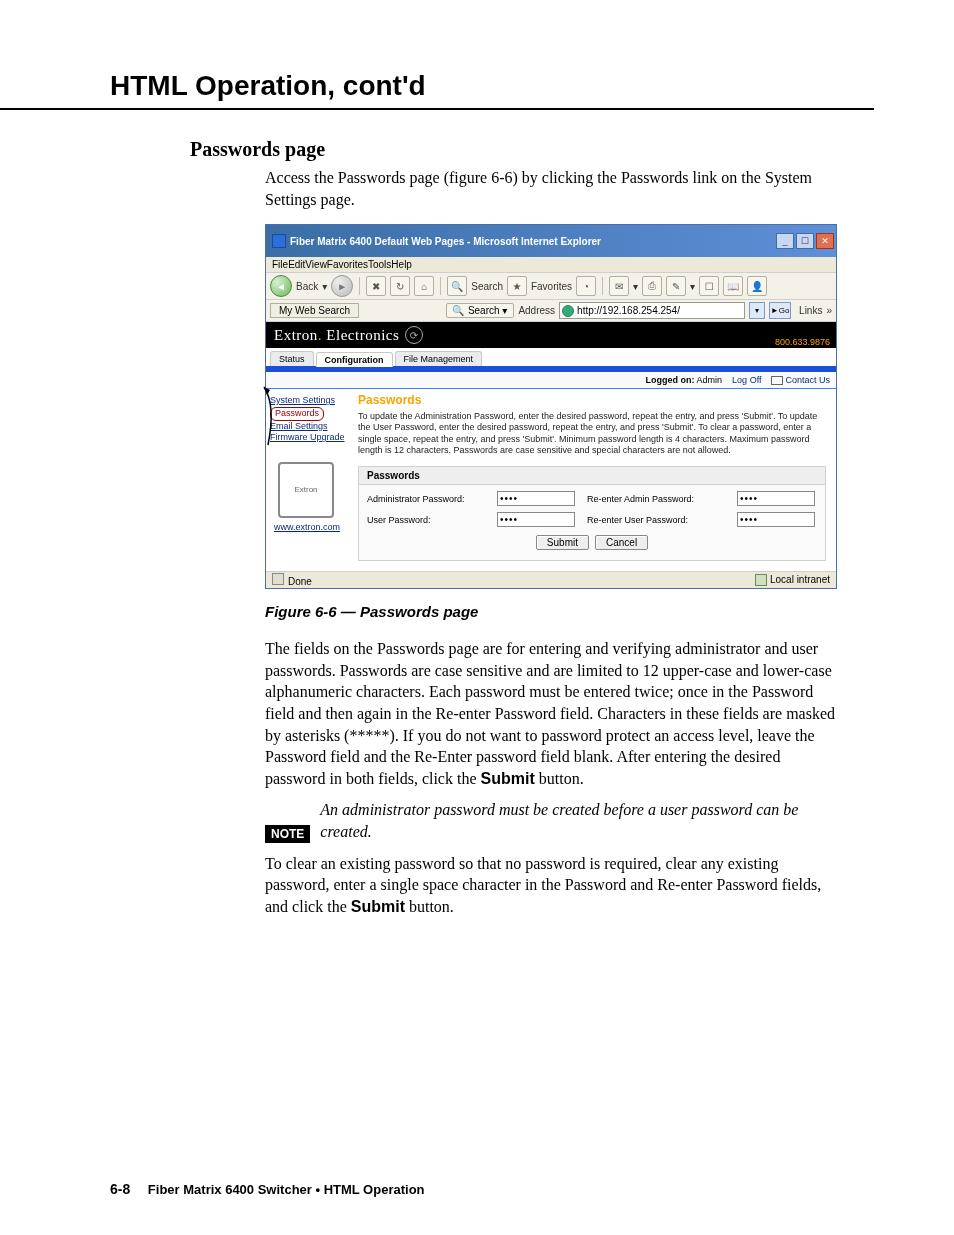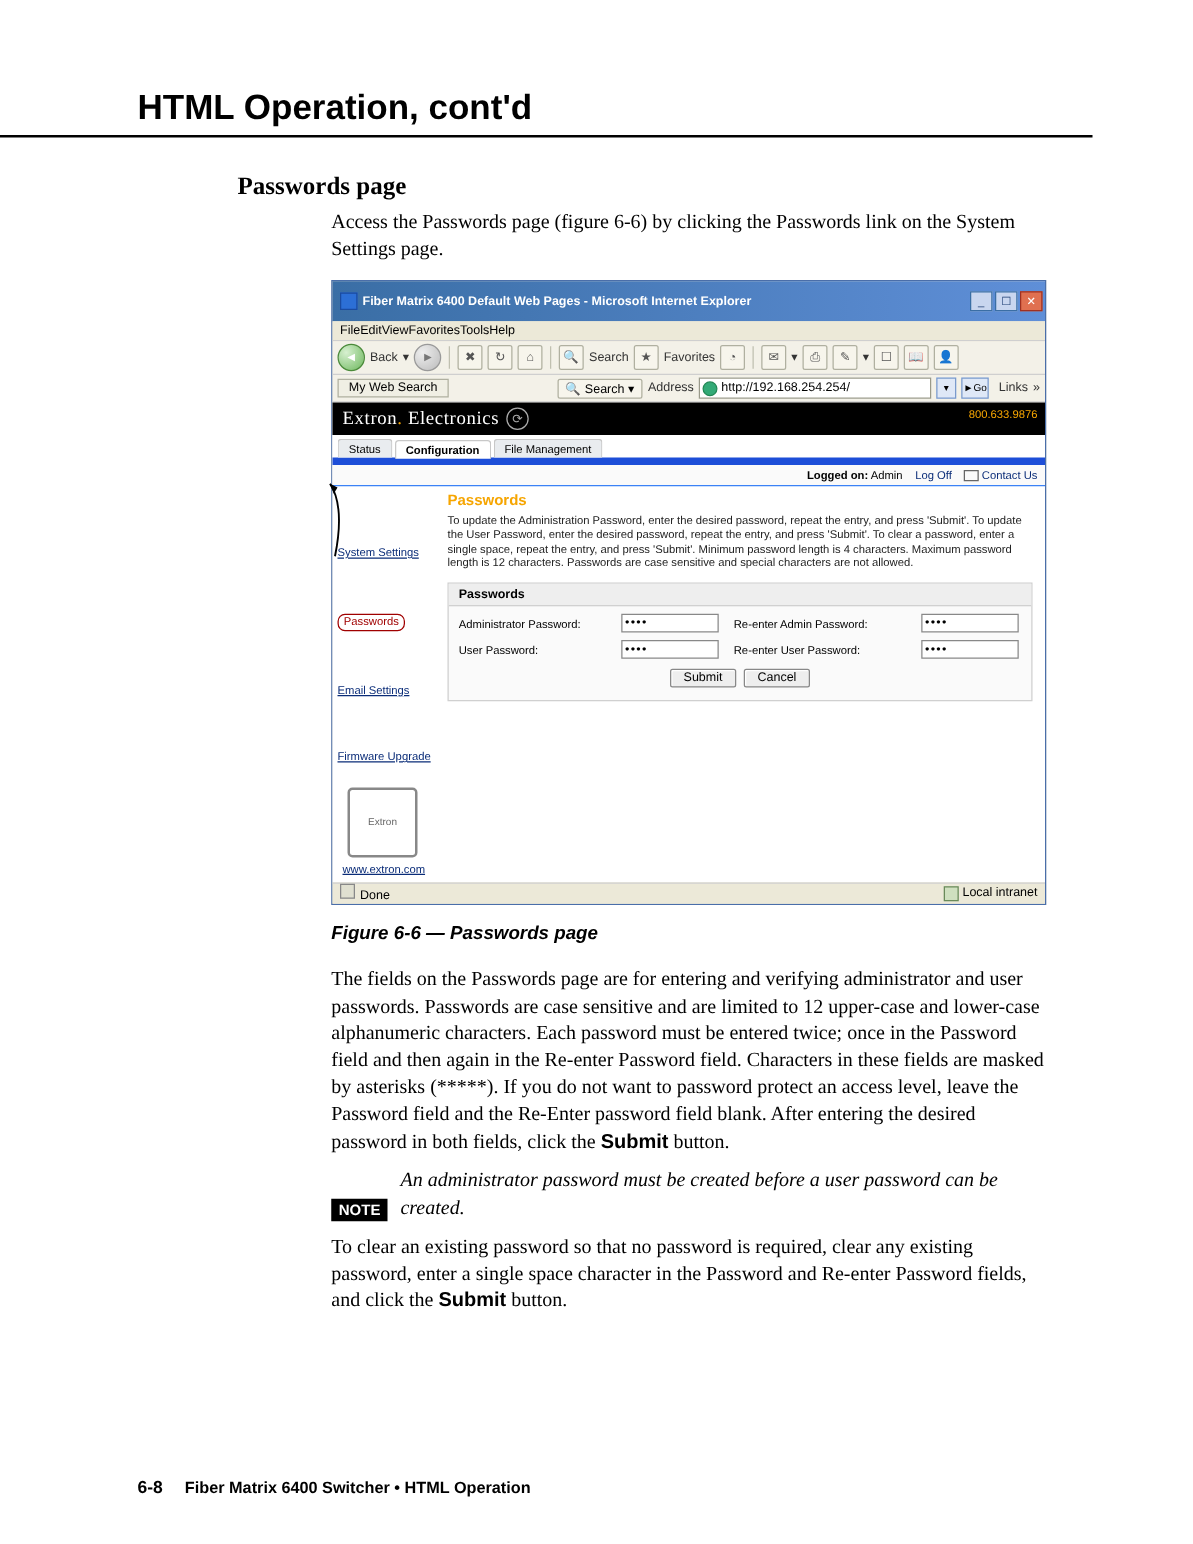--- a/index.html
+++ b/index.html
@@ -128,41 +128,41 @@
     font-size:15px;
     letter-spacing:0.5px;
     position:relative;
   }
   .brand-bar .period { color:#f6a500; }
   .brand-bar .swirl {
     width:16px;height:16px;border:1px solid #aaa;border-radius:50%;margin-left:6px;
     display:flex;align-items:center;justify-content:center;font-size:10px;color:#aaa;
   }
   .brand-bar .phone {
-    position:absolute; right:6px; bottom:12px; font-family:Tahoma,sans-serif;
+    position:absolute; right:6px; bottom:1px; font-family:Tahoma,sans-serif;
     font-size:9px; color:#f6a500; letter-spacing:0;
   }
   .tabs-row { background:#fff; border-bottom:6px solid #1d4ed8; padding:3px 4px 0 4px; display:flex; gap:2px; }
   .tab {
     font-size:9px; padding:2px 8px; border:1px solid #c8c8c8; border-bottom:none;
     background:#e9ecef; border-top-left-radius:3px; border-top-right-radius:3px;
   }
   .tab.active { background:#fff; font-weight:bold; position:relative; top:1px; }
   .subbar {
     height:16px; border-bottom:1px solid #3b82f6; display:flex; justify-content:flex-end;
     align-items:center; gap:10px; padding:0 6px; font-size:9px; background:#fafafa;
   }
   .subbar .link { color:#0a2c78; }
   .subbar .env { width:10px;height:7px;border:1px solid #666;display:inline-block;margin-right:2px;vertical-align:middle; }
 
   .main-split { display:flex; }
   .sidebar {
     width:100px; padding:6px 4px; font-size:9px;
   }
-  .side-link { color:#0a2c78; text-decoration:underline; display:block; line-height:1.3; white-space:nowrap;margin-top:42px; }
+  .side-link { color:#0a2c78; text-decoration:underline; display:block; line-height:1.3; white-space:nowrap; }
   .side-link.active { color:#a00000; text-decoration:none; border:1px solid #a00000; border-radius:6px; padding:0 4px; display:inline-block; }
   .side-logo {
     width:52px;height:52px;border:2px solid #888;margin:18px 0 4px 8px;
     border-radius:4px;display:flex;align-items:center;justify-content:center;
     font-size:8px;color:#666;text-align:center;
   }
   .side-url { color:#0a2c78; font-size:9px; text-decoration:underline; margin-left:4px; }
   .side-swoop {
     position:relative;
   }

